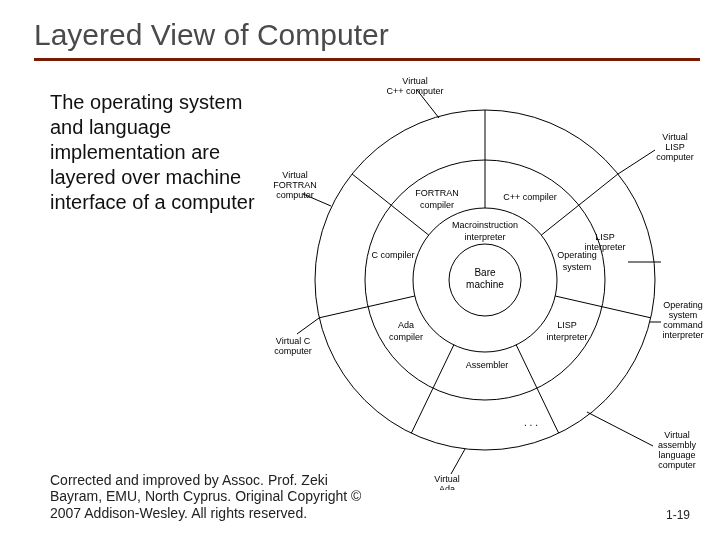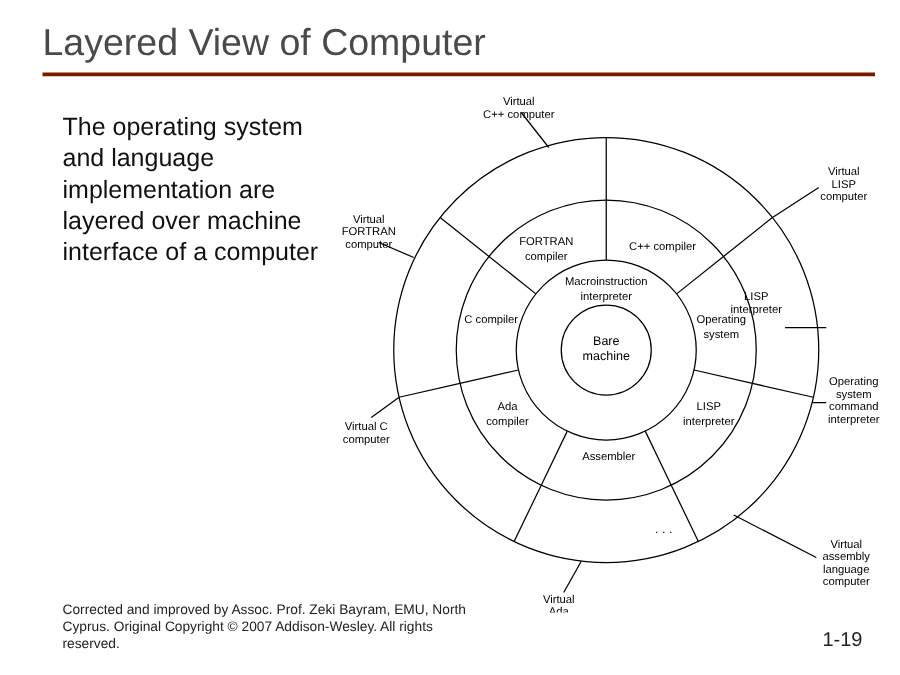--- a/index.html
+++ b/index.html
@@ -30,30 +30,30 @@
     top: 90px;
     width: 220px;
     font-size: 20px;
     line-height: 1.25;
     color: #111;
   }
   .footer {
     position: absolute;
     left: 50px;
     bottom: 18px;
-    font-size: 11px;
+    font-size: 14px;
     color: #222;
     width: 330px;
     line-height: 1.2;
   }
   .page-num {
     position: absolute;
     right: 30px;
     bottom: 18px;
-    font-size: 16px;
+    font-size: 12px;
     color: #222;
   }
   .diagram {
     position: absolute;
     left: 265px;
     top: 70px;
     width: 440px;
     height: 420px;
   }
   .diagram svg { width: 100%; height: 100%; }

